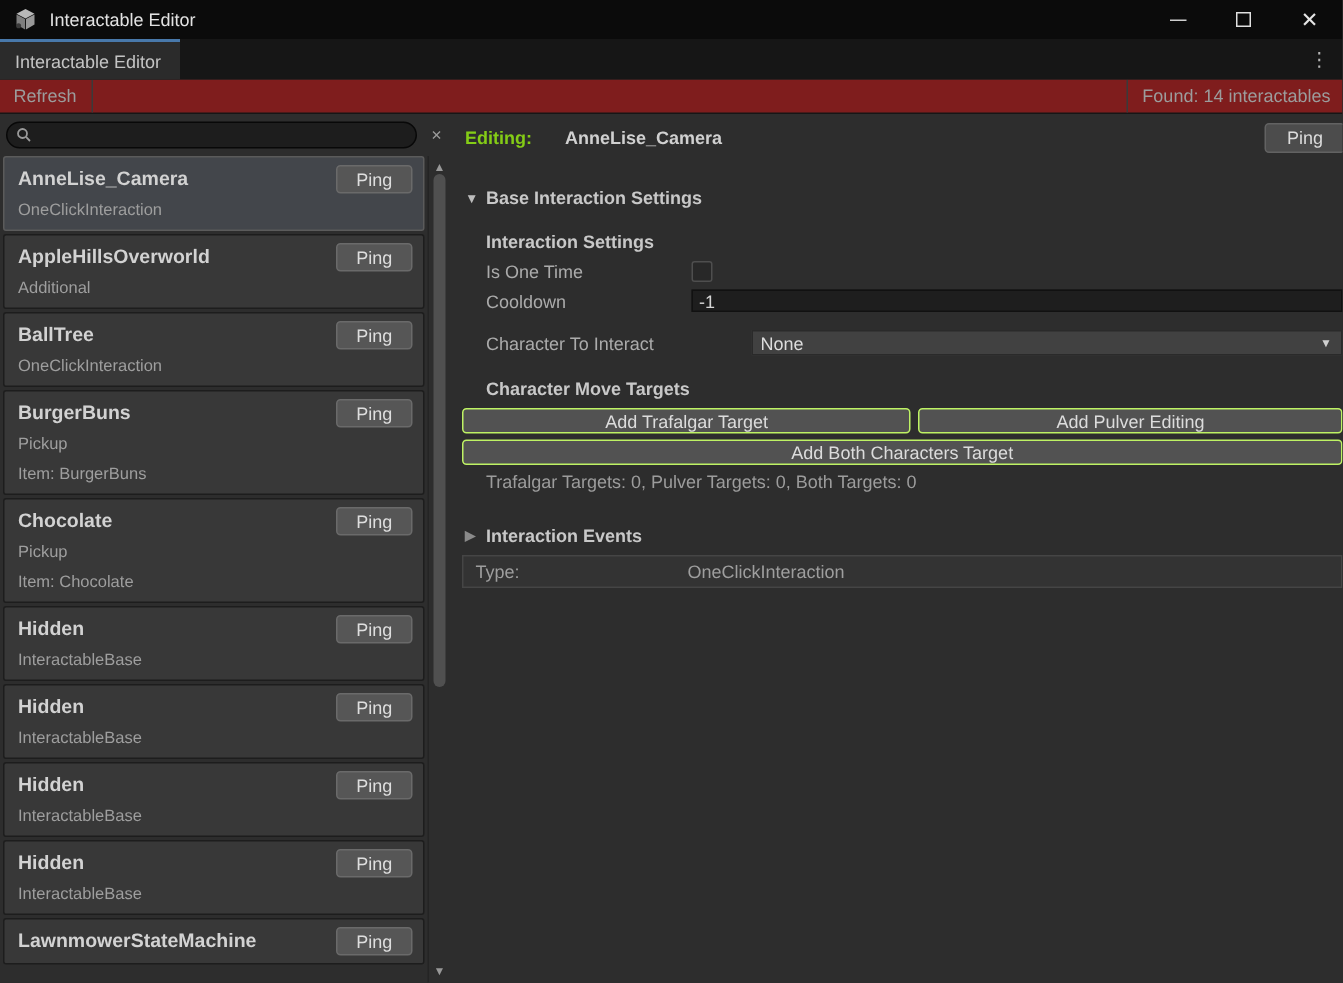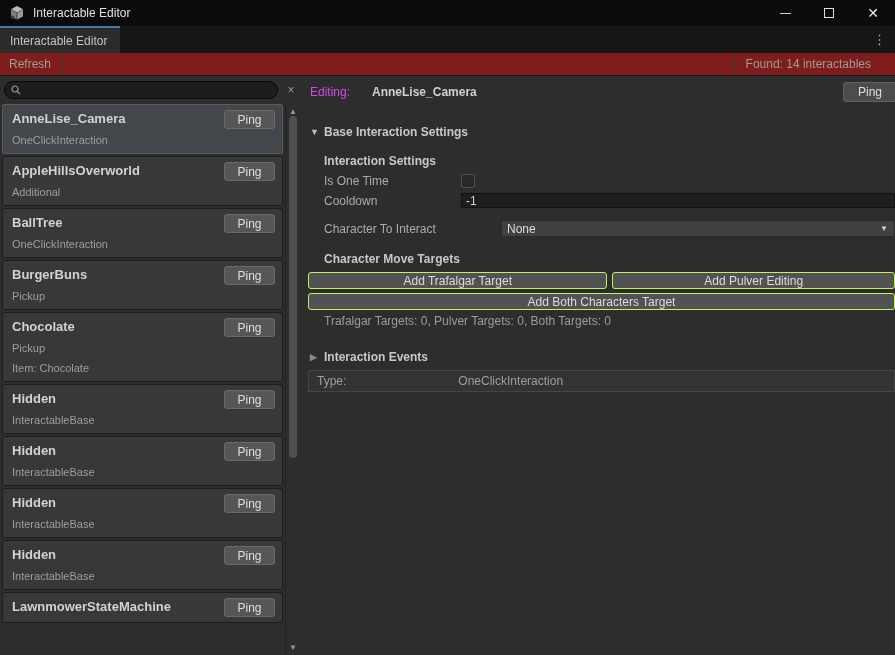--- a/index.html
+++ b/index.html
@@ -25,21 +25,21 @@
 
   
   .tabbar { height:27px; background:#161616; display:flex; align-items:stretch; flex:0 0 auto; position:relative; }
   .doc-tab { width:120px; background:#2b2b2b; border-top:2px solid #4878aa; display:flex; align-items:center; padding-left:10px; color:#c4c4c4; }
   .tab-menu-dots { position:absolute; right:4px; top:0; height:100%; display:flex; align-items:center; color:#b4b4b4; font-size:13px; padding:0 5px; letter-spacing:0; }
 
   
   .toolbar { height:23px; background:#7f1d1d; border-bottom:1px solid #161616; display:flex; align-items:flex-end; flex:0 0 auto; }
   .toolbar .refresh { padding:0 10px 0 9px; height:100%; display:flex; align-items:center; color:#9c9c9c; border-right:1px solid #3a3a3a; }
   .toolbar .spacer { flex:1; }
-  .toolbar .found { padding:0 24px 0 10px; height:100%; display:flex; align-items:center; color:#9c9c9c; border-left:1px solid #3a3a3a; }
+  .toolbar .found { padding:0 8px 0 10px; height:100%; display:flex; align-items:center; color:#9c9c9c; border-left:1px solid #3a3a3a; }
 
   
   .viewtabs { height:22px; display:flex; background:#202020; gap:2px; padding:1px 0 2px 0; flex:0 0 auto; }
   .viewtab { flex:1; display:flex; align-items:center; justify-content:center; color:#c6c6c6; }
   .viewtab.active { background:#3d5168; border:1px solid #63819f; color:#ccd2d9; }
   .viewtab.inactive { background:#464646; border:1px solid #464646; }
 
   
   .content { flex:1; display:flex; min-height:0; position:relative; }
   .left-panel { width:300px; flex:0 0 auto; position:relative; display:flex; flex-direction:column; min-height:0; }
@@ -60,21 +60,21 @@
   
   .vscrollbar { position:absolute; top:28px; bottom:0; right:0; width:15px; background:#2d2d2d; border-left:1px solid #242424; }
   .sb-arrow { position:absolute; left:0; width:100%; height:12px; display:flex; align-items:center; justify-content:center; color:#989898; font-size:8px; }
   .sb-arrow.up { top:1px; }
   .sb-arrow.down { bottom:2px; }
   .sb-thumb { position:absolute; left:3px; width:8px; border-radius:4px; background:#505050; top:12px; height:342px; }
 
   
   .right-panel { flex:1; min-width:0; position:relative; padding-top:6px; }
   .editing-row { display:flex; align-items:center; height:20px; padding-left:10px; position:relative; }
-  .editing-label { font-weight:normal; color:#d946ef; }
+  .editing-label { font-weight:bold; color:#84cc16; }
   .editing-value { font-weight:bold; color:#d0d0d0; margin-left:22px; }
   .insp-ping { position:absolute; right:-2px; top:0; width:54px; height:20px; background:#4c4c4c; border:1px solid #626262; border-radius:3px; color:#dcdcdc; display:flex; align-items:center; justify-content:center; cursor:default; }
 
   .foldout { display:flex; align-items:center; padding-left:10px; font-weight:bold; color:#c8c8c8; }
   .foldout .arrow { width:14px; font-size:9px; color:#bdbdbd; }
   .foldout .arrow.collapsed { color:#8a8a8a; }
   .fold-base { margin-top:23px; }
   .section-h { font-weight:bold; color:#c8c8c8; margin:15px 0 0 24px; }
   .frow { display:flex; align-items:center; margin:5px 0 0 24px; height:15px; }
   .frow .flabel { width:137px; flex:0 0 auto; color:#ababab; }
@@ -163,20 +163,21 @@
   </div>
           <div class="list-item">
     <div class="li-name">BallTree</div>
     <div class="ping-btn">Ping</div>
     <div class="li-sub">OneClickInteraction</div>
   </div>
           <div class="list-item">
     <div class="li-name">BurgerBuns</div>
     <div class="ping-btn">Ping</div>
     <div class="li-sub">Pickup</div>
+  <div class="li-item-line">Item: BurgerBuns</div>
           </div>
           <div class="list-item">
     <div class="li-name">Chocolate</div>
     <div class="ping-btn">Ping</div>
     <div class="li-sub">Pickup</div>
   <div class="li-item-line">Item: Chocolate</div>
           </div>
           <div class="list-item">
     <div class="li-name">Hidden</div>
     <div class="ping-btn">Ping</div>

